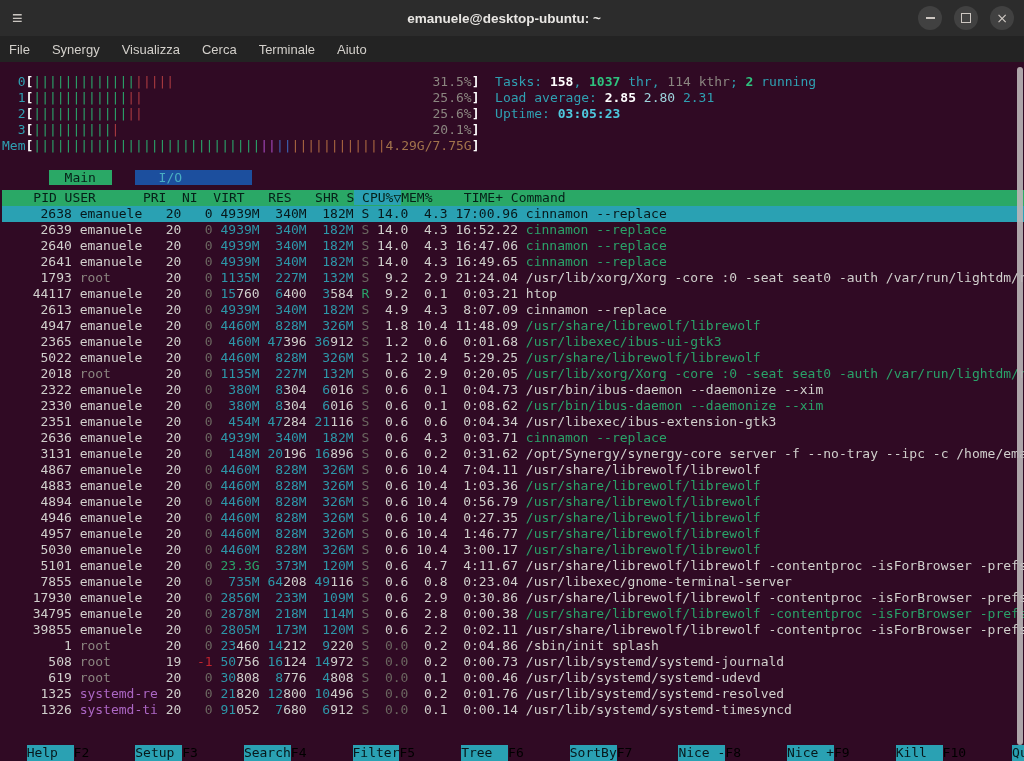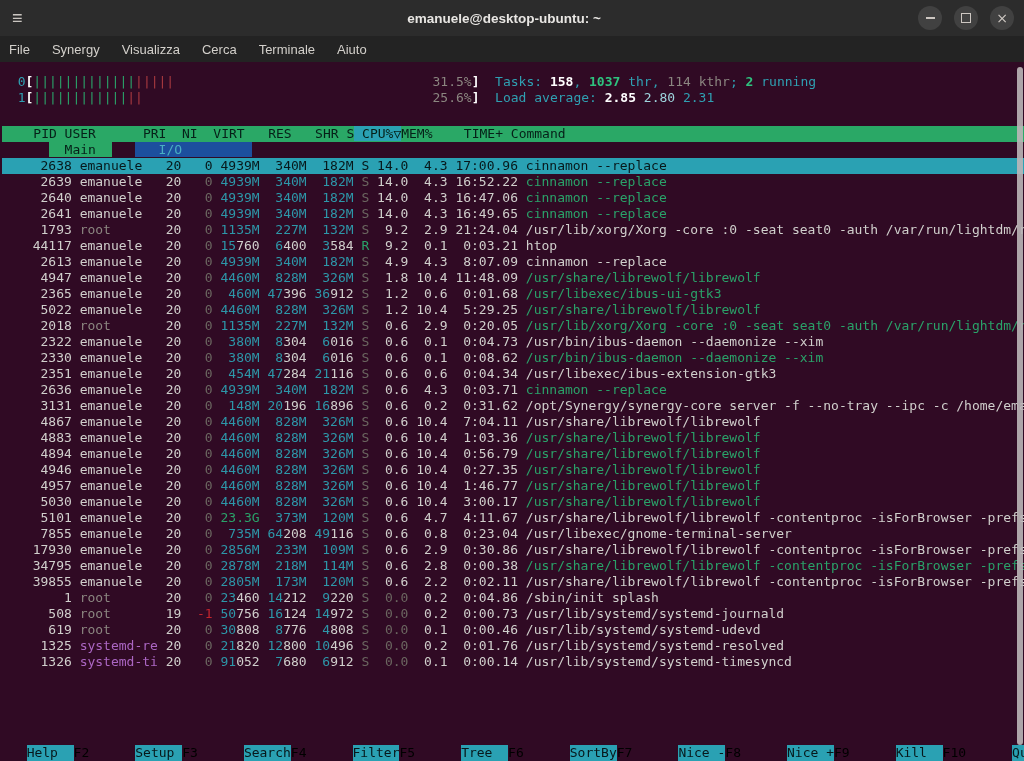--- a/index.html
+++ b/index.html
@@ -89,23 +89,26 @@
       <span class="menu-item">Visualizza</span>
       <span class="menu-item">Cerca</span>
       <span class="menu-item">Terminale</span>
       <span class="menu-item">Aiuto</span>
     </div>
 
   <div class="terminal">
     <div id="lines">
         <div class="tline"><span class="c-cyan">  0</span><span class="c-wb">[</span><span class="b-green">|||||||||||||</span><span class="b-red">|||||</span><span>                                 </span><span class="c-gray">31.5%</span><span class="c-wb">]</span><span>  </span><span><span class="c-cyan">Tasks: </span><span class="c-wb">158</span><span class="c-cyan">, </span><span class="c-greenb">1037</span><span class="c-cyan"> thr</span><span class="c-cyan">, </span><span class="c-gray">114 kthr</span><span class="c-cyan">; </span><span class="c-greenb">2</span><span class="c-cyan"> running</span></span></div>
         <div class="tline"><span class="c-cyan">  1</span><span class="c-wb">[</span><span class="b-green">||||||||||||</span><span class="b-red">||</span><span>                                     </span><span class="c-gray">25.6%</span><span class="c-wb">]</span><span>  </span><span><span class="c-cyan">Load average: </span><span class="c-wb">2.85 </span><span class="c-cyanbb">2.80 </span><span class="c-cyan">2.31</span></span></div>
+        <div class="tline"><span class="c-cyan">  2</span><span class="c-wb">[</span><span class="b-green">||||||||||||</span><span class="b-red">||</span><span>                                     </span><span class="c-gray">25.6%</span><span class="c-wb">]</span><span>  </span><span><span class="c-cyan">Uptime: </span><span class="c-cyanb">03:05:23</span></span></div>
+        <div class="tline"><span class="c-cyan">  3</span><span class="c-wb">[</span><span class="b-green">||||||||||</span><span class="b-red">|</span><span>                                        </span><span class="c-gray">20.1%</span><span class="c-wb">]</span></div>
+        <div class="tline"><span class="c-cyan">Mem</span><span class="c-wb">[</span><span class="b-green">|||||||||||||||||||||||||||||</span><span class="b-magenta">||</span><span class="b-blue">||</span><span class="b-orange">||||||||||||</span><span></span><span class="c-orange">4.29G/7.75G</span><span class="c-wb">]</span></div>
         <div class="tline"></div>
+        <div class="tline"><span>      </span><span class="tab-active">  Main  </span><span>   </span><span class="tab-inactive">   I/O         </span></div>
         <div class="tline hdr"><span>    PID</span><span> USER      </span><span>PRI</span><span>  NI</span><span>  VIRT</span><span>   RES</span><span>   SHR</span><span> S</span><span class="sort-col"> CPU%▽</span><span>MEM%</span><span>    TIME+</span><span> Command</span></div>
-        <div class="tline"><span>      </span><span class="tab-active">  Main  </span><span>   </span><span class="tab-inactive">   I/O         </span></div>
         <div class="tline prow selected"><span class="c-fg">   2638</span><span> </span><span class="c-fg">emanuele  </span><span class="c-fg"> 20</span><span> </span><span class="c-dim">  0</span><span> </span><span class="c-mval">4939M</span><span> </span><span class="c-mval"> 340M</span><span> </span><span class="c-mval"> 182M</span><span> </span><span class="c-dim">S</span><span> </span><span class="c-fg">14.0</span><span> </span><span class="c-fg"> 4.3</span><span> </span><span class="c-fg">17:00.96</span><span> </span><span class="c-fg">cinnamon --replace</span></div>
         <div class="tline prow"><span class="c-fg">   2639</span><span> </span><span class="c-fg">emanuele  </span><span class="c-fg"> 20</span><span> </span><span class="c-dim">  0</span><span> </span><span class="c-mval">4939M</span><span> </span><span class="c-mval"> 340M</span><span> </span><span class="c-mval"> 182M</span><span> </span><span class="c-dim">S</span><span> </span><span class="c-fg">14.0</span><span> </span><span class="c-fg"> 4.3</span><span> </span><span class="c-fg">16:52.22</span><span> </span><span class="c-green">cinnamon --replace</span></div>
         <div class="tline prow"><span class="c-fg">   2640</span><span> </span><span class="c-fg">emanuele  </span><span class="c-fg"> 20</span><span> </span><span class="c-dim">  0</span><span> </span><span class="c-mval">4939M</span><span> </span><span class="c-mval"> 340M</span><span> </span><span class="c-mval"> 182M</span><span> </span><span class="c-dim">S</span><span> </span><span class="c-fg">14.0</span><span> </span><span class="c-fg"> 4.3</span><span> </span><span class="c-fg">16:47.06</span><span> </span><span class="c-green">cinnamon --replace</span></div>
         <div class="tline prow"><span class="c-fg">   2641</span><span> </span><span class="c-fg">emanuele  </span><span class="c-fg"> 20</span><span> </span><span class="c-dim">  0</span><span> </span><span class="c-mval">4939M</span><span> </span><span class="c-mval"> 340M</span><span> </span><span class="c-mval"> 182M</span><span> </span><span class="c-dim">S</span><span> </span><span class="c-fg">14.0</span><span> </span><span class="c-fg"> 4.3</span><span> </span><span class="c-fg">16:49.65</span><span> </span><span class="c-green">cinnamon --replace</span></div>
         <div class="tline prow"><span class="c-fg">   1793</span><span> </span><span class="c-gray">root      </span><span class="c-fg"> 20</span><span> </span><span class="c-dim">  0</span><span> </span><span class="c-mval">1135M</span><span> </span><span class="c-mval"> 227M</span><span> </span><span class="c-mval"> 132M</span><span> </span><span class="c-dim">S</span><span> </span><span class="c-fg"> 9.2</span><span> </span><span class="c-fg"> 2.9</span><span> </span><span class="c-fg">21:24.04</span><span> </span><span class="c-fg">/usr/lib/xorg/Xorg -core :0 -seat seat0 -auth /var/run/lightdm/ro</span></div>
         <div class="tline prow"><span class="c-fg">  44117</span><span> </span><span class="c-fg">emanuele  </span><span class="c-fg"> 20</span><span> </span><span class="c-dim">  0</span><span> </span><span class="c-mval">15</span><span class="c-fg">760</span><span> </span><span class="c-mval"> 6</span><span class="c-fg">400</span><span> </span><span class="c-mval"> 3</span><span class="c-fg">584</span><span> </span><span class="c-green">R</span><span> </span><span class="c-fg"> 9.2</span><span> </span><span class="c-fg"> 0.1</span><span> </span><span class="c-fg"> 0:03.21</span><span> </span><span class="c-fg">htop</span></div>
         <div class="tline prow"><span class="c-fg">   2613</span><span> </span><span class="c-fg">emanuele  </span><span class="c-fg"> 20</span><span> </span><span class="c-dim">  0</span><span> </span><span class="c-mval">4939M</span><span> </span><span class="c-mval"> 340M</span><span> </span><span class="c-mval"> 182M</span><span> </span><span class="c-dim">S</span><span> </span><span class="c-fg"> 4.9</span><span> </span><span class="c-fg"> 4.3</span><span> </span><span class="c-fg"> 8:07.09</span><span> </span><span class="c-fg">cinnamon --replace</span></div>
         <div class="tline prow"><span class="c-fg">   4947</span><span> </span><span class="c-fg">emanuele  </span><span class="c-fg"> 20</span><span> </span><span class="c-dim">  0</span><span> </span><span class="c-mval">4460M</span><span> </span><span class="c-mval"> 828M</span><span> </span><span class="c-mval"> 326M</span><span> </span><span class="c-dim">S</span><span> </span><span class="c-fg"> 1.8</span><span> </span><span class="c-fg">10.4</span><span> </span><span class="c-fg">11:48.09</span><span> </span><span class="c-green">/usr/share/librewolf/librewolf</span></div>
         <div class="tline prow"><span class="c-fg">   2365</span><span> </span><span class="c-fg">emanuele  </span><span class="c-fg"> 20</span><span> </span><span class="c-dim">  0</span><span> </span><span class="c-mval"> 460M</span><span> </span><span class="c-mval">47</span><span class="c-fg">396</span><span> </span><span class="c-mval">36</span><span class="c-fg">912</span><span> </span><span class="c-dim">S</span><span> </span><span class="c-fg"> 1.2</span><span> </span><span class="c-fg"> 0.6</span><span> </span><span class="c-fg"> 0:01.68</span><span> </span><span class="c-green">/usr/libexec/ibus-ui-gtk3</span></div>
         <div class="tline prow"><span class="c-fg">   5022</span><span> </span><span class="c-fg">emanuele  </span><span class="c-fg"> 20</span><span> </span><span class="c-dim">  0</span><span> </span><span class="c-mval">4460M</span><span> </span><span class="c-mval"> 828M</span><span> </span><span class="c-mval"> 326M</span><span> </span><span class="c-dim">S</span><span> </span><span class="c-fg"> 1.2</span><span> </span><span class="c-fg">10.4</span><span> </span><span class="c-fg"> 5:29.25</span><span> </span><span class="c-green">/usr/share/librewolf/librewolf</span></div>

